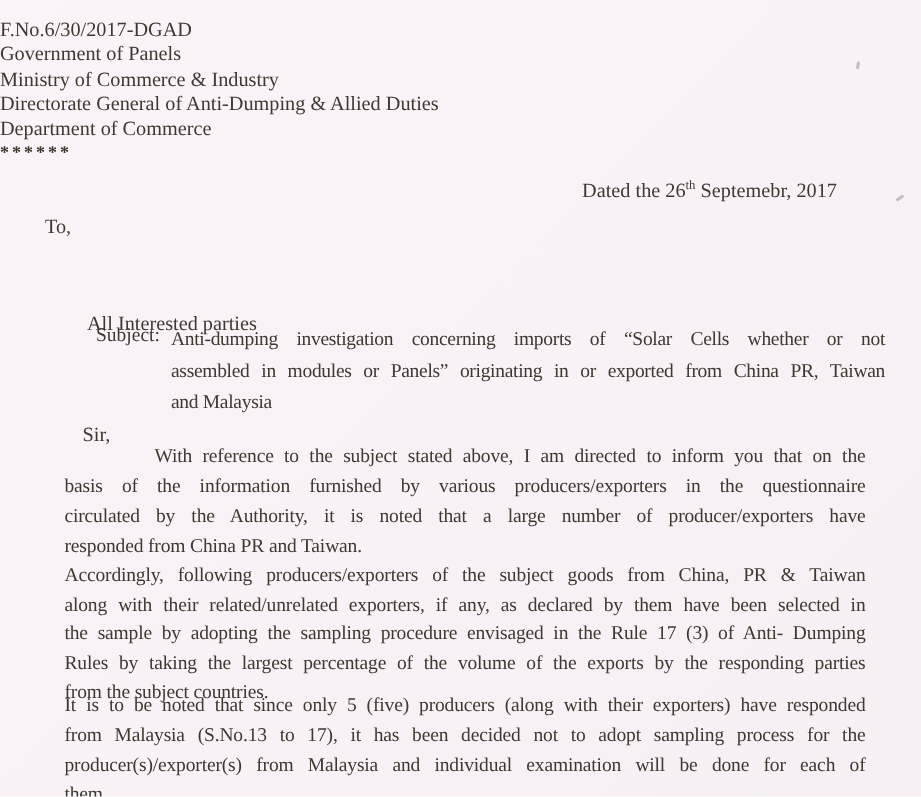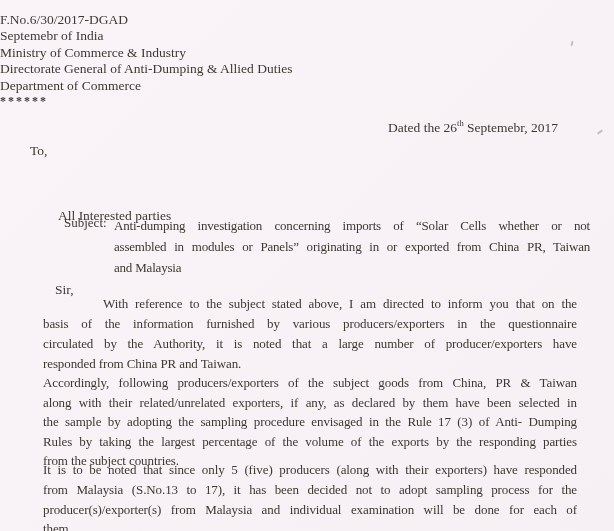--- a/index.html
+++ b/index.html
@@ -66,21 +66,21 @@
   .speck-1 { top: 41px; left: 571px; width: 2px; height: 5px; transform: rotate(12deg); }
   .speck-2 { top: 131px; left: 597px; width: 6px; height: 2px; transform: rotate(-35deg); }
 </style>
 </head>
 <body>
 
 <div class="page">
 
   <div class="letterhead">
     <div>F.No.6/30/2017-DGAD</div>
-    <div>Septemebr of India</div>
+    <div>Government of Panels</div>
     <div>Ministry of Commerce &amp; Industry</div>
     <div>Directorate General of Anti-Dumping &amp; Allied Duties</div>
     <div>Department of Commerce</div>
     <div class="stars">******</div>
   </div>
 
   <div class="date-line"><span>Dated the 26</span><sup>th</sup><span> Septemebr, 2017</span></div>
 
   <div class="to-label">To,</div>
   <div class="addressee">All Interested parties</div>

